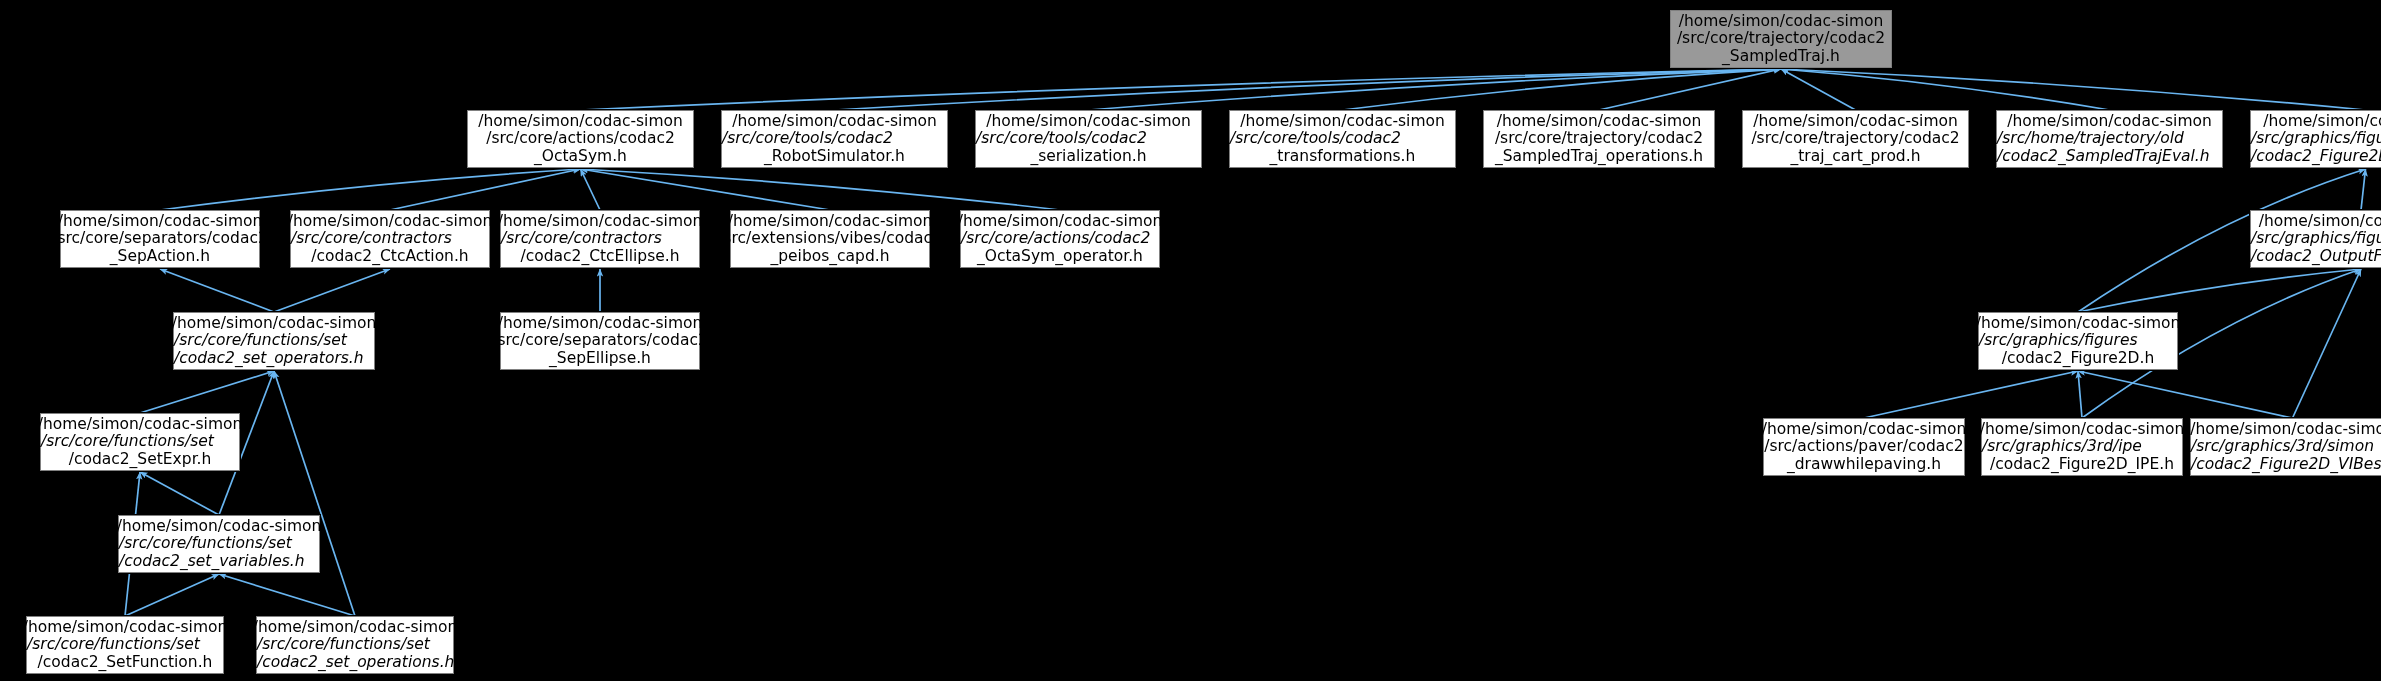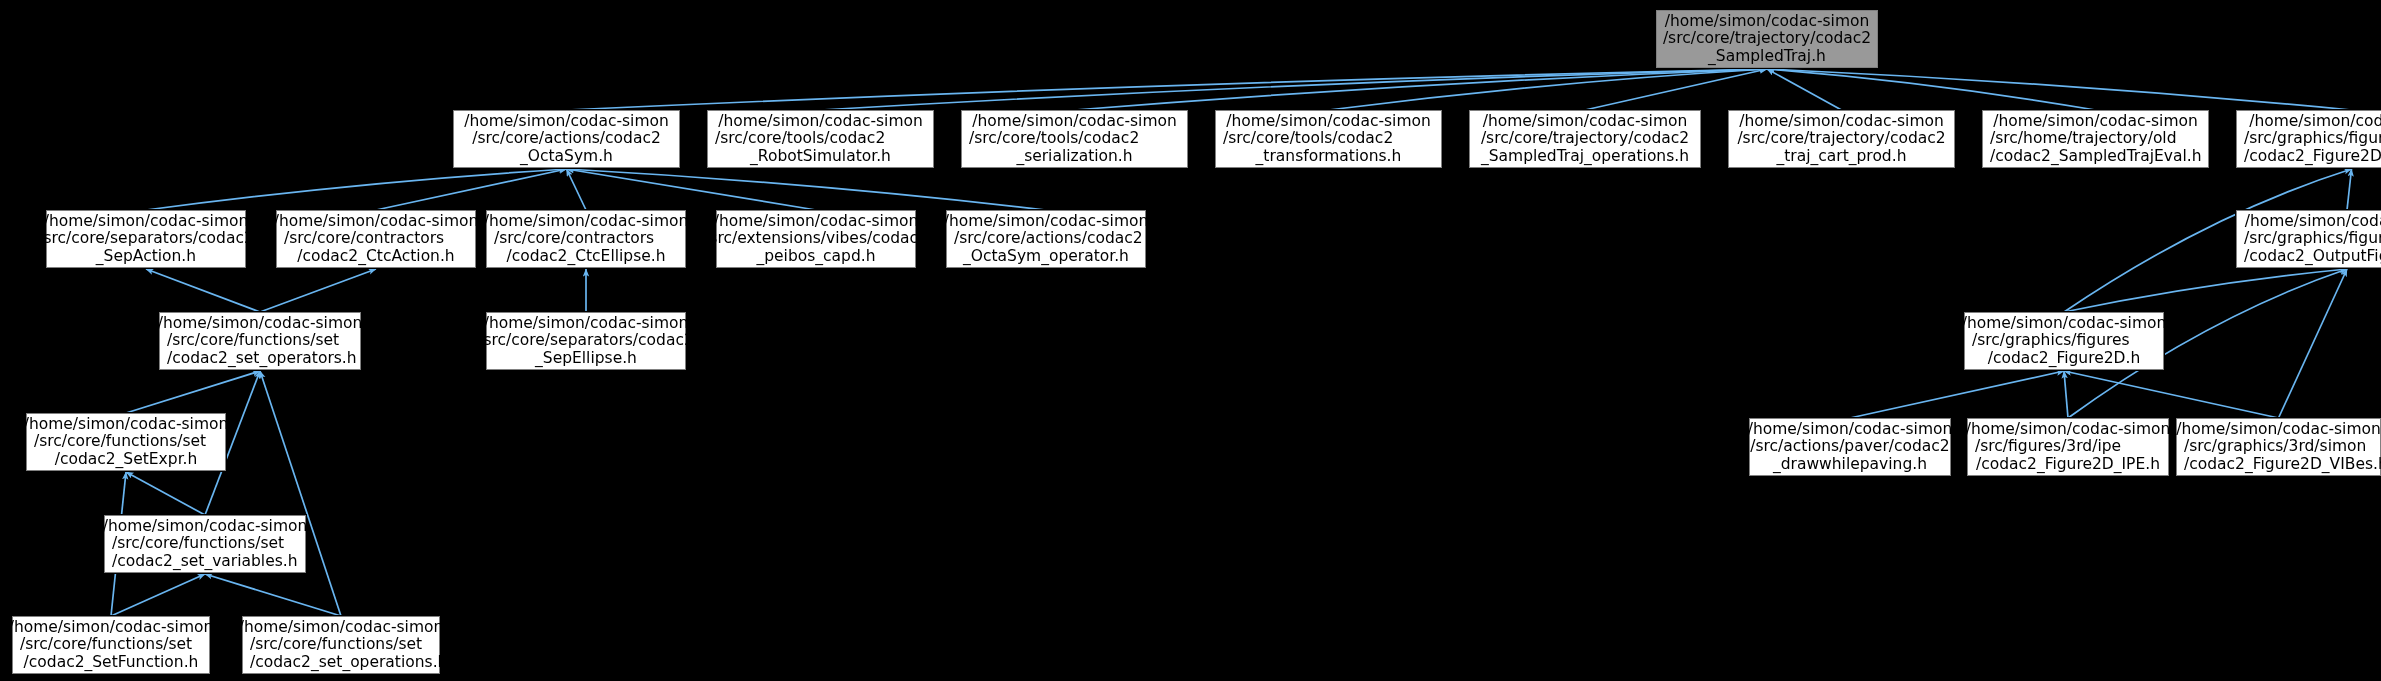--- a/index.html
+++ b/index.html
@@ -1,26 +1,26 @@
 <!DOCTYPE html>
 <html><head>
 <meta charset="utf-8">
 <style>
   html,body{margin:0;padding:0;background:#000;}
   body{width:2381px;height:681px;position:relative;overflow:hidden;
        font-family:"DejaVu Sans","Liberation Sans",sans-serif;}
-  #graph{position:absolute;left:4px;top:0;width:2009px;height:681px;}
+  #graph{position:absolute;left:18px;top:0;width:2009px;height:681px;}
   svg.edges{position:absolute;left:0;top:0;width:2381px;height:681px;pointer-events:none;}
   .node{position:absolute;box-sizing:border-box;background:#fff;border:1px solid #808080;
         outline:1px solid #000;outline-offset:0px;
         display:flex;flex-direction:column;align-items:center;justify-content:center;
         font-size:15.5px;line-height:17.5px;color:#000;text-align:center;z-index:5;}
   .node.root{background:#999999;}
   .node .ln{display:block;white-space:pre;}
-  .node .ln.l{align-self:flex-start;padding-left:7px;}
+  .node .ln.l{align-self:flex-start;font-style:italic;}
 </style>
 </head>
 <body>
 
 <div id="graph">
   <svg class="edges" viewBox="0 0 2381 681" preserveAspectRatio="none">
     <defs>
       <marker id="ah" markerWidth="9" markerHeight="9" refX="7.5" refY="3.2" orient="auto" markerUnits="userSpaceOnUse">
         <path d="M0,0 L8,3.2 L0,6.4 L1.8,3.2 z" fill="#69b5f0"></path>
       </marker>
@@ -155,21 +155,21 @@
         <span class="ln l">/src/core/functions/set</span>
         <span class="ln">/codac2_SetExpr.h</span>
       </div>
       <div class="node" style="left: 1745px; top: 418px; width: 202px; height: 58px;">
         <span class="ln">/home/simon/codac-simon</span>
         <span class="ln">/src/actions/paver/codac2</span>
         <span class="ln">_drawwhilepaving.h</span>
       </div>
       <div class="node" style="left: 1963px; top: 418px; width: 202px; height: 58px;">
         <span class="ln">/home/simon/codac-simon</span>
-        <span class="ln l">/src/figures/3rd/ipe</span>
+        <span class="ln l">/src/graphics/3rd/ipe</span>
         <span class="ln">/codac2_Figure2D_IPE.h</span>
       </div>
       <div class="node" style="left: 2172px; top: 418px; width: 205px; height: 58px;">
         <span class="ln">/home/simon/codac-simon</span>
         <span class="ln l">/src/graphics/3rd/simon</span>
         <span class="ln l">/codac2_Figure2D_VIBes.h</span>
       </div>
       <div class="node" style="left: 100px; top: 515px; width: 202px; height: 58px;">
         <span class="ln">/home/simon/codac-simon</span>
         <span class="ln l">/src/core/functions/set</span>

